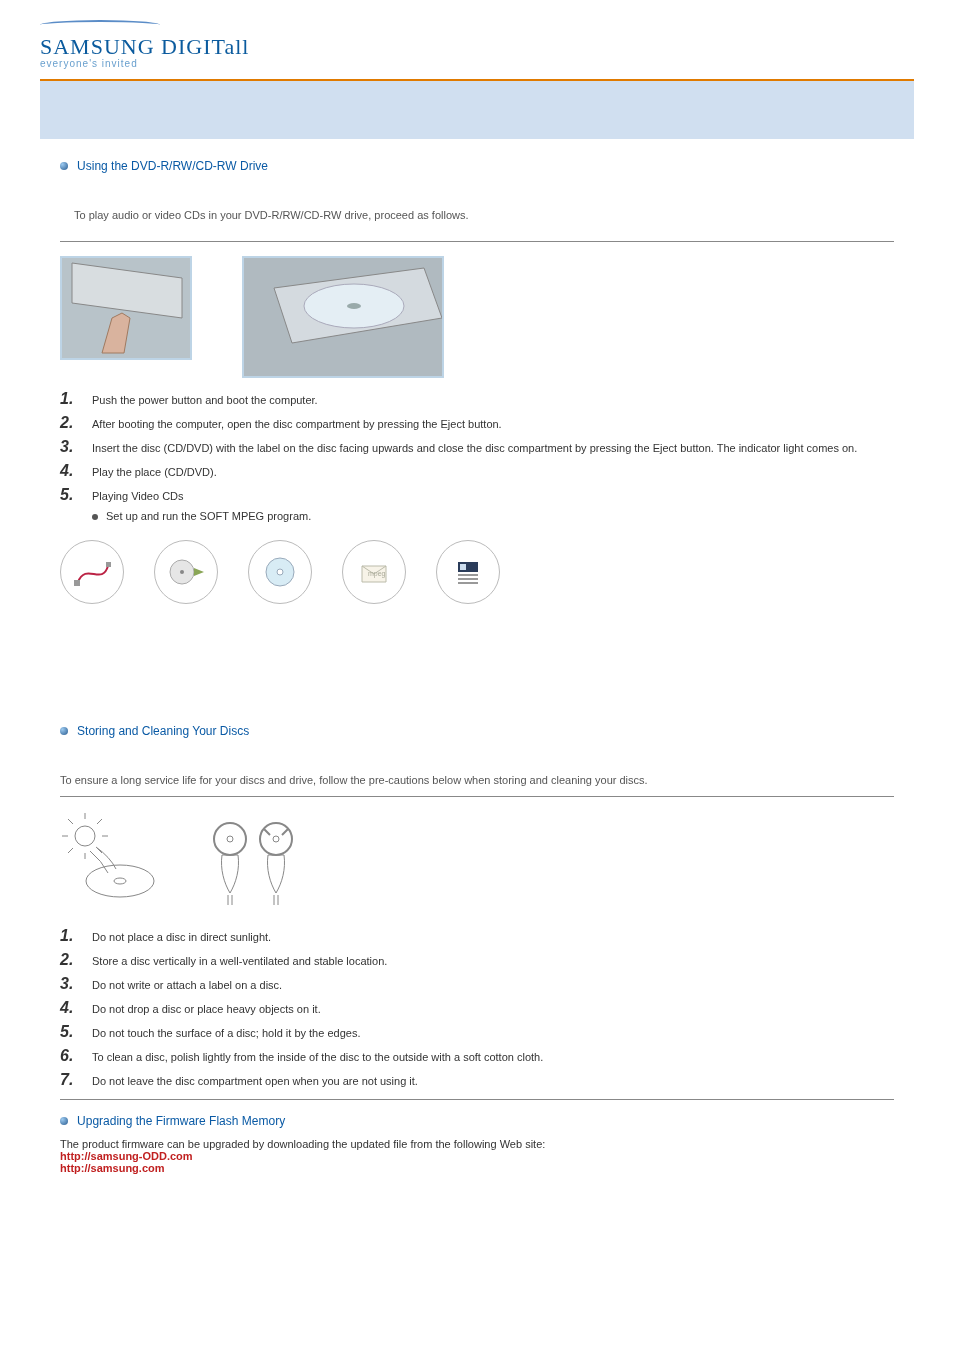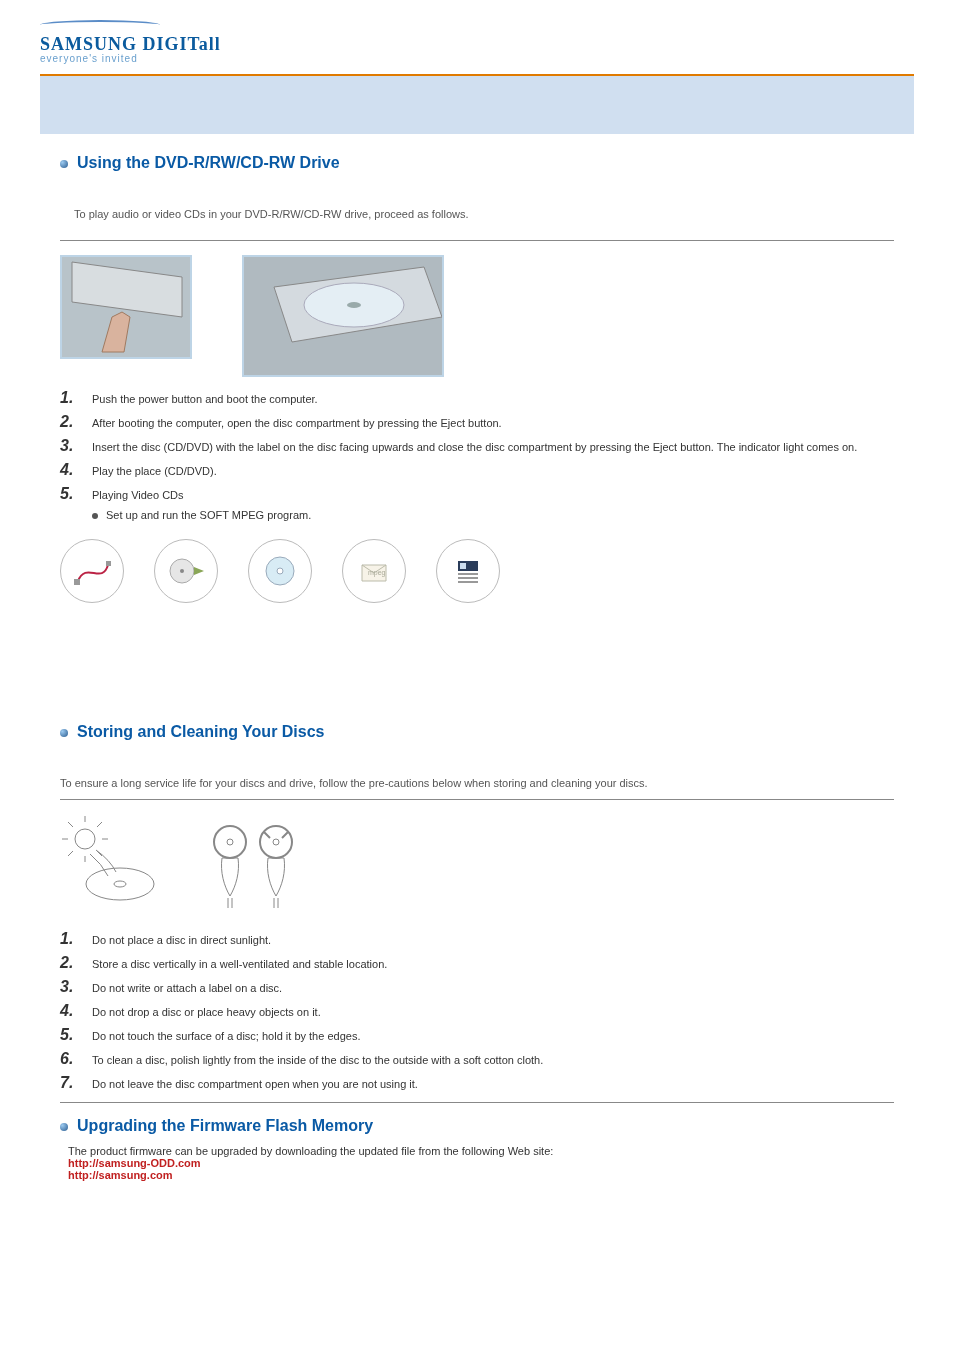--- a/index.html
+++ b/index.html
@@ -7,22 +7,22 @@
       font-family: Arial, sans-serif;
       font-size: 11px;
       color: #333;
       background: #fff;
     }
     .logo-bar {
       padding: 20px 40px 10px;
     }
     .logo {
       color: #0b5b9e;
-      font-weight: bold;
-      font-size: 18px;
+      font-weight: normal;
+      font-size: 22px;
     }
     .logo-top {
       font-family: Georgia, serif;
       letter-spacing: 1px;
     }
     .logo-sub {
       font-size: 10px;
       color: #6aa0ce;
       letter-spacing: 1px;
       display: block;
@@ -58,22 +58,22 @@
     .bullet {
       display: inline-block;
       width: 8px;
       height: 8px;
       border-radius: 50%;
       background: radial-gradient(circle at 30% 30%, #9ccaf0, #2a5c90);
       margin-right: 6px;
     }
     .section-heading {
       color: #0a5aa5;
-      font-weight: bold;
-      font-size: 16px;
+      font-weight: normal;
+      font-size: 12px;
       margin: 8px 0 2px 0;
     }
     .section-sub {
       color: #555;
       margin-bottom: 6px;
       margin-top: 36px;
     }
     hr.sep {
       border: none;
       border-top: 1px solid #888;
@@ -145,21 +145,21 @@
       display: flex;
       align-items: center;
       justify-content: center;
     }
     .link {
       color: #c02020;
       font-weight: bold;
       font-size: 11px;
     }
     .firmware-block {
-      margin: 10px 8px;
+      margin: 10px 0;
     }
   </style>
 </head>
 <body>
 
 <div class="logo-bar">
   <span class="swoosh"></span><br>
   <span class="logo logo-top">SAMSUNG DIGITall</span>
   <span class="logo-sub">everyone's invited</span>
 </div>

